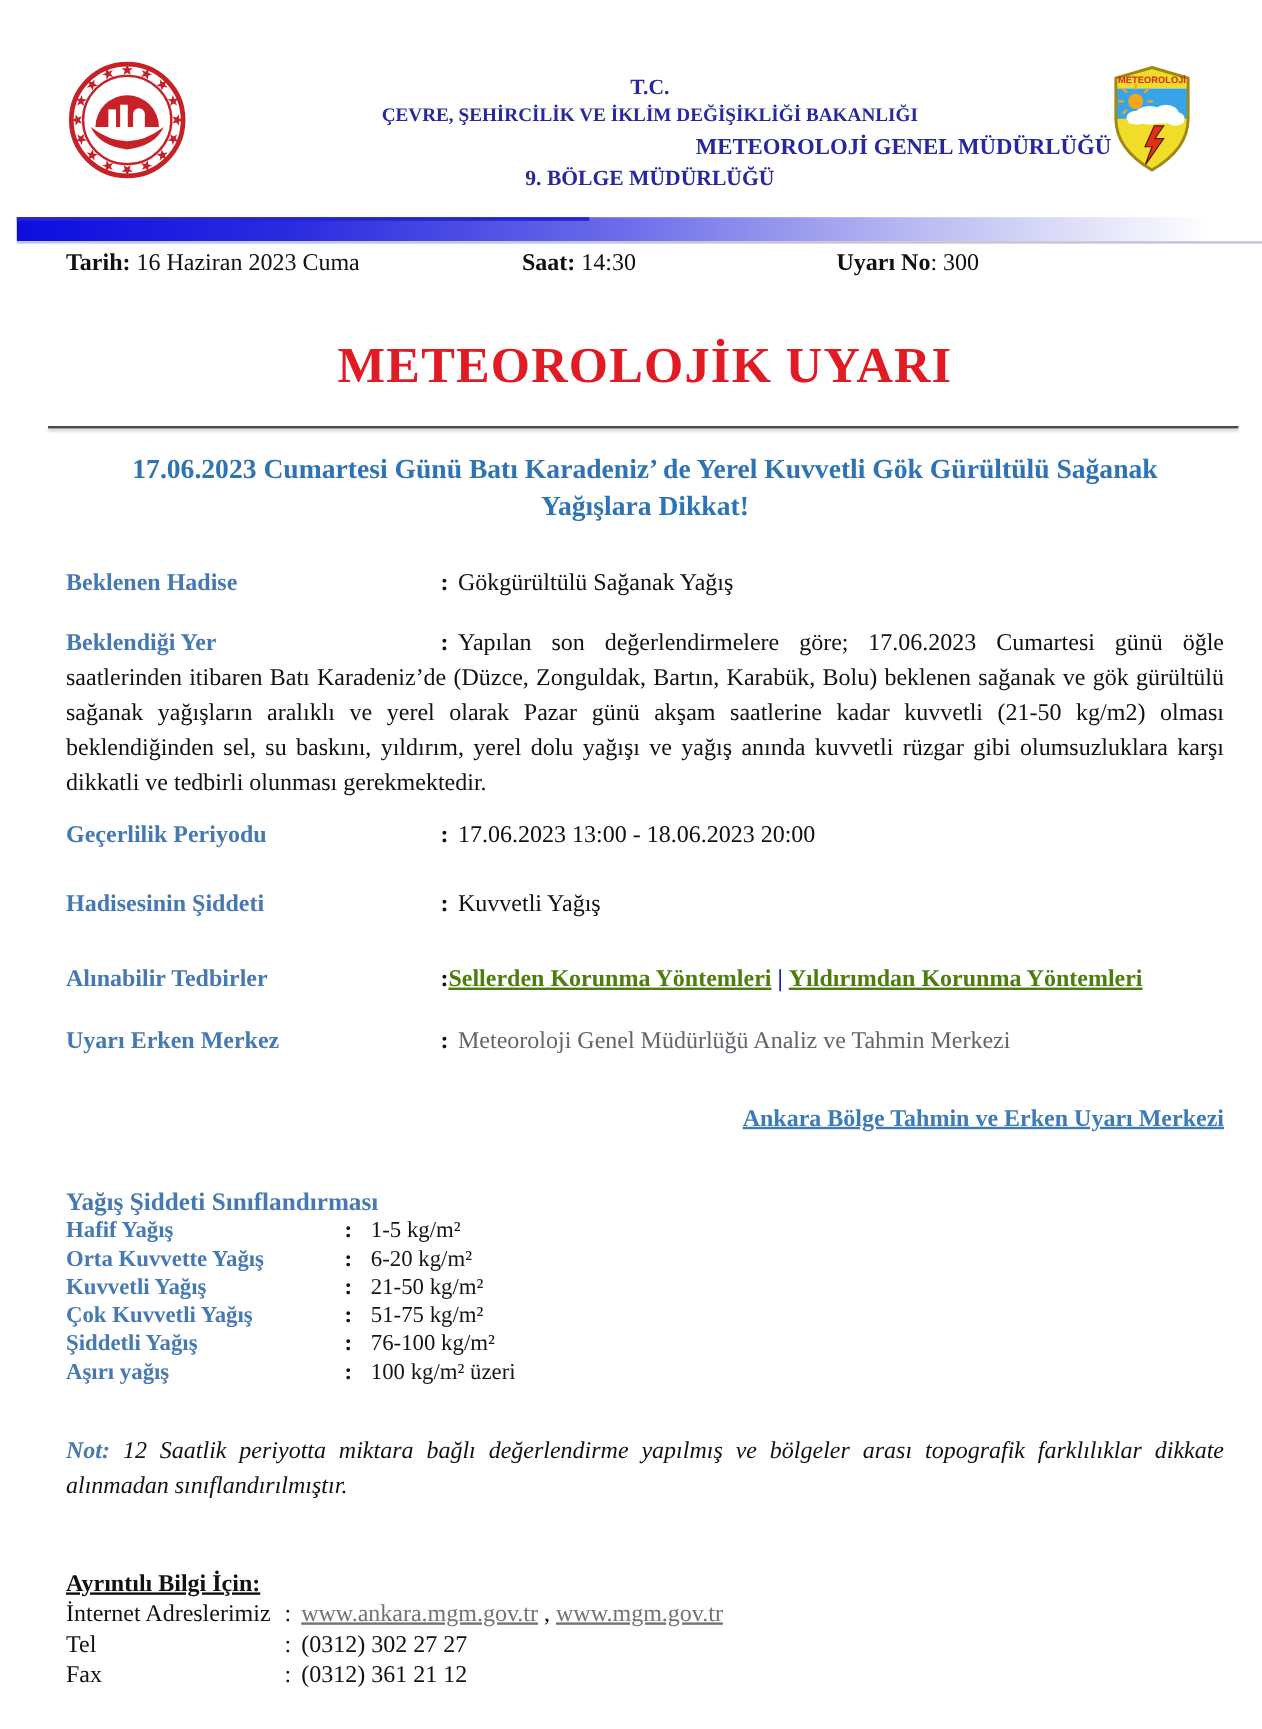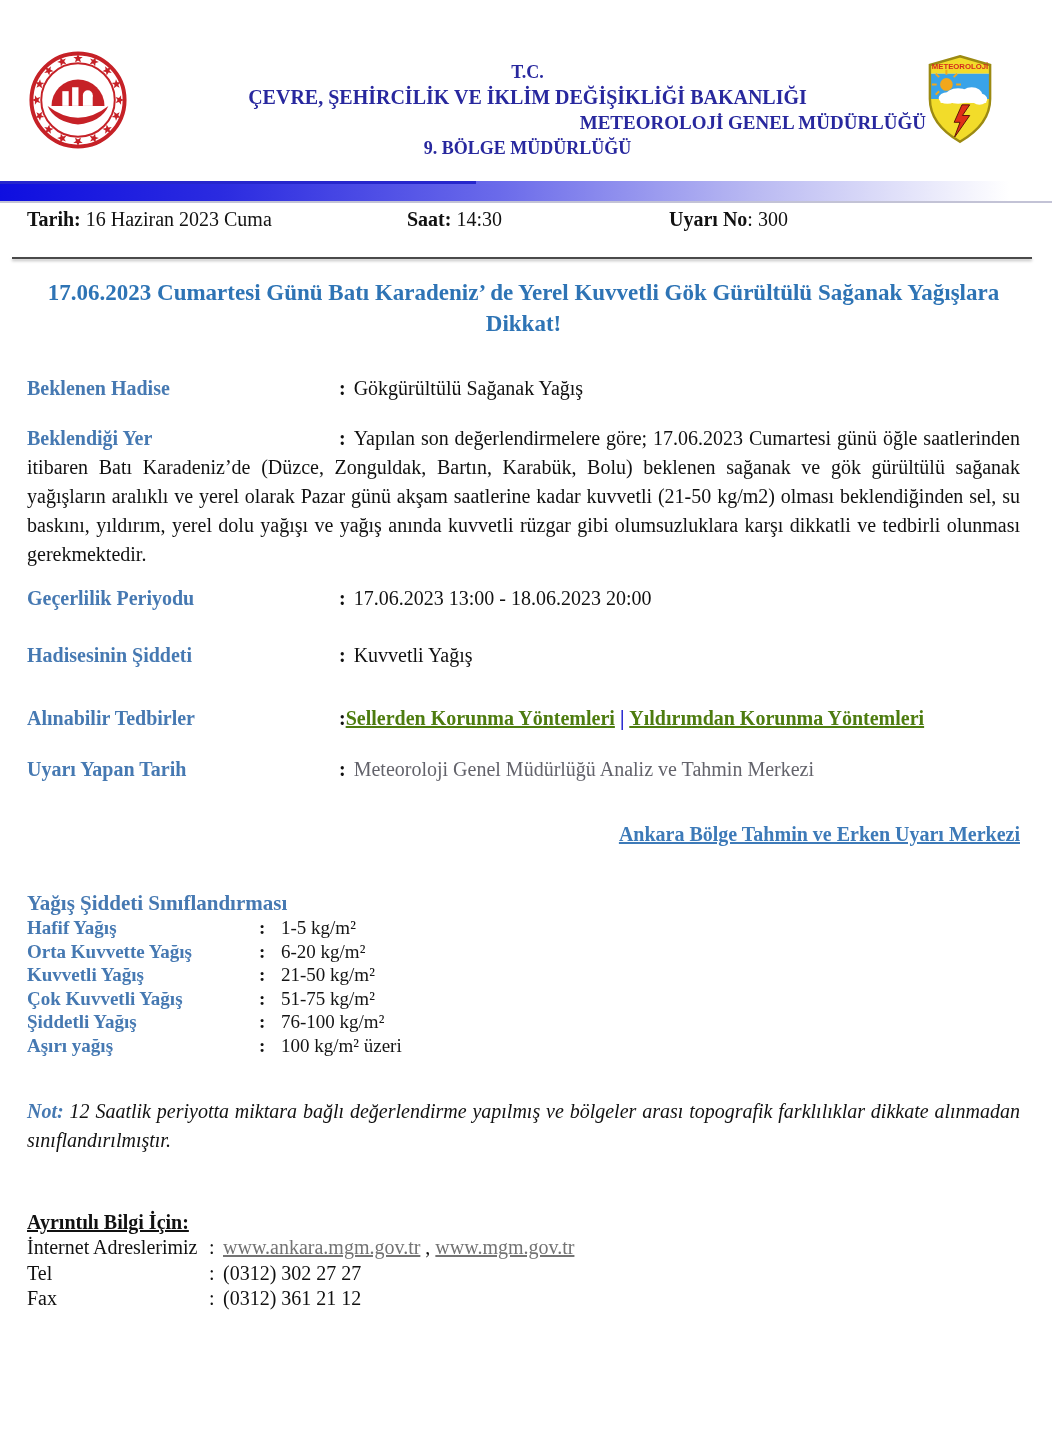--- a/index.html
+++ b/index.html
@@ -1,26 +1,26 @@
 <!DOCTYPE html>
 <html lang="tr"><head>
 <meta charset="utf-8">
 <style>
   html,body{margin:0;padding:0;background:#ffffff;}
   .page{
     width:1052px;height:1441px;box-sizing:border-box;
-    padding:46px 32px 0 27px;background:#fff;position:relative;overflow:hidden;
+    padding:46px 32px 0 55px;background:#fff;position:relative;overflow:hidden;
     font-family:"Liberation Serif","DejaVu Serif",serif;color:#111;
   }
   
   .header{display:flex;align-items:flex-start;}
   .seal{width:102px;height:108px;flex:0 0 auto;}
   .htext{flex:1;text-align:center;color:#28289E;font-weight:bold;padding-top:14px;}
   .htext .l1{font-size:18px;line-height:24px;}
-  .htext .l2{font-size:20px;line-height:26px;}
+  .htext .l2{font-size:16px;line-height:26px;}
   .htext .l3{font-size:19px;line-height:26px;text-align:right;}
   .htext .l4{font-size:18px;line-height:25px;}
   .shield{width:68px;height:90px;flex:0 0 auto;margin:8px 26px 0 0;}
   
   .gbar{height:20px;margin:20px -32px 0 -41px;
     background:linear-gradient(90deg,#0d0de0 0%,#2b2be0 22%,#6a6aea 48%,#b9b9f2 72%,#ffffff 96%);
     border-bottom:2px solid #c3c3d6;}
   .gbar-hl{height:3px;width:46%;background:#2626cc;}
   
   .meta{display:flex;margin-top:5px;font-size:20px;}
@@ -141,20 +141,21 @@
   <div class="gbar">
       <div class="gbar-hl"></div>
     </div>
 
   <div class="meta">
     <span class="m1"><b>Tarih:</b> <span>16 Haziran 2023 Cuma</span></span>
     <span class="m2"><b>Saat:</b> <span>14:30</span></span>
     <span class="m3"><b>Uyarı No</b><span>: 300</span></span>
   </div>
 
+  <h1 class="title">METEOROLOJİK UYARI</h1>
   <div class="rule"></div>
   <h2 class="subtitle">17.06.2023 Cumartesi Günü Batı Karadeniz’ de Yerel Kuvvetli Gök Gürültülü Sağanak Yağışlara Dikkat!</h2>
 
   <div class="frow" style="margin-top:36px;">
     <span class="flabel">Beklenen Hadise</span><span class="fcolon">:</span><span>Gökgürültülü Sağanak Yağış</span>
   </div>
 
   <p class="para">
     <span class="flabel">Beklendiği Yer</span><span class="fcolon">:</span><span>Yapılan son değerlendirmelere göre; 17.06.2023 Cumartesi günü öğle saatlerinden itibaren Batı Karadeniz’de (Düzce, Zonguldak, Bartın, Karabük, Bolu) beklenen sağanak ve gök gürültülü sağanak yağışların aralıklı ve yerel olarak Pazar günü akşam saatlerine kadar kuvvetli (21-50 kg/m2) olması beklendiğinden sel, su baskını, yıldırım, yerel dolu yağışı ve yağış anında kuvvetli rüzgar gibi olumsuzluklara karşı dikkatli ve tedbirli olunması gerekmektedir.</span>
   </p>
@@ -166,21 +167,21 @@
   <div class="frow" style="margin-top:30px;">
     <span class="flabel">Hadisesinin Şiddeti</span><span class="fcolon">:</span><span>Kuvvetli Yağış</span>
   </div>
 
   <div class="frow" style="margin-top:36px;">
     <span class="flabel">Alınabilir Tedbirler</span><span class="fcolon tight">:</span><a class="doclink" href="#">Sellerden Korunma Yöntemleri</a> <span class="linksep">|</span> <a class="doclink" href="#">Yıldırımdan Korunma Yöntemleri</a>
   </div>
 
 
   <div class="frow" style="margin-top:24px;">
-    <span class="flabel">Uyarı Yapan Tarih</span><span class="fcolon">:</span><span class="graytxt">Meteoroloji Genel Müdürlüğü Analiz ve Tahmin Merkezi</span>
+    <span class="flabel">Uyarı Erken Merkez</span><span class="fcolon">:</span><span class="graytxt">Meteoroloji Genel Müdürlüğü Analiz ve Tahmin Merkezi</span>
   </div>
 
   <div class="ankara">
     <a href="#">Ankara Bölge Tahmin ve Erken Uyarı Merkezi</a>
   </div>
 
   <div class="ctitle">Yağış Şiddeti Sınıflandırması</div>
   <div>
 
       <div class="crow">

